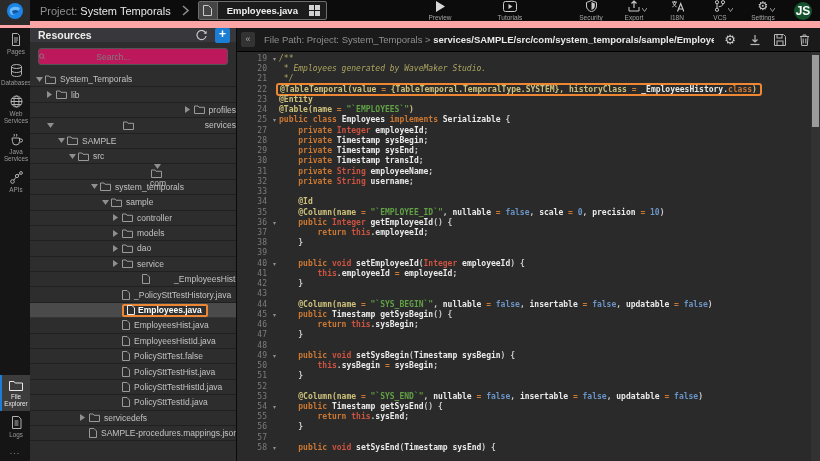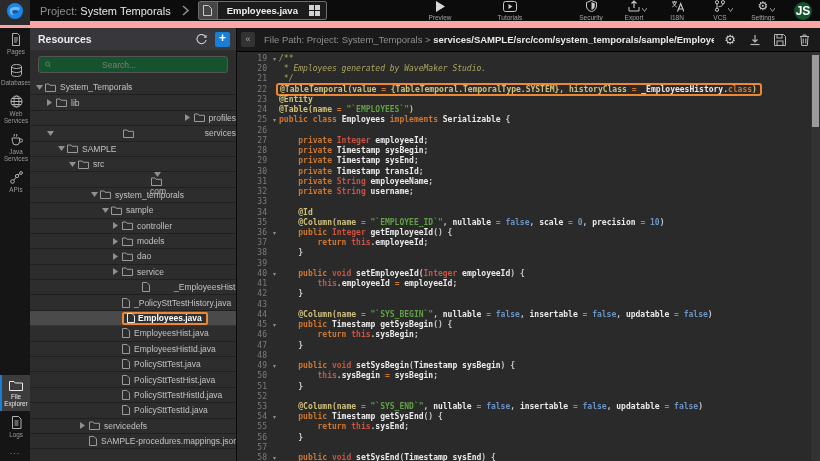--- a/index.html
+++ b/index.html
@@ -37,27 +37,27 @@
   .rail{width:30px;background:#151515;display:flex;flex-direction:column;flex:none;}
   .rail-item{width:30px;padding:5px 0 4px;display:flex;flex-direction:column;align-items:center;cursor:pointer;border-left:2px solid transparent;}
   .rail-item .rlbl{font-size:6.3px;line-height:7px;color:#9a9a9a;text-align:center;margin-top:2px;}
   .rail-item.active{background:#3c3c3c;border-left:2px solid #1a7fd4;}
   .rail-item.active .rlbl{color:#e8e8e8;}
   .rail-bottom{margin-top:auto;}
   .rail-dots{color:#8f8f8f;font-size:9px;text-align:center;letter-spacing:1px;padding:4px 0 5px;cursor:pointer;}
 
   
   .resources{width:207px;background:#2d2d2d;flex:none;display:flex;flex-direction:column;border-right:1px solid #0a0a0a;}
-  .res-header{height:22px;background:#38383c;display:flex;align-items:center;padding:0 6px 0 8px;flex:none;}
+  .res-header{height:14px;background:#38383c;display:flex;align-items:center;padding:0 6px 0 8px;flex:none;}
   .res-title{font-size:10.5px;font-weight:bold;color:#ececec;flex:1;}
   .res-refresh{margin-right:8px;cursor:pointer;}
   .res-add{width:15px;height:15px;background:#1a7fd4;border-radius:2px;color:#fff;font-size:12px;line-height:13px;
            text-align:center;cursor:pointer;font-weight:bold;}
   .res-search{padding:6px 8px 7px;flex:none;}
-  .searchbox{display:flex;align-items:center;height:17px;background:#14532d;border:1px solid #545454;border-radius:3px;padding:0 6px;gap:44px;}
+  .searchbox{display:flex;align-items:center;height:17px;background:#be185d;border:1px solid #545454;border-radius:3px;padding:0 0;gap:44px;}
   .searchbox input{background:transparent;border:none;outline:none;color:#bbb;font-size:8.5px;width:100%;margin-left:5px;
                    font-family:"Liberation Sans",sans-serif;}
   .searchbox input::placeholder{color:#7d7d7d;}
   .tree{flex:1;overflow:hidden;}
   .trow{display:flex;align-items:center;height:15.4px;border-bottom:1px solid rgba(0,0,0,.28);cursor:pointer;white-space:nowrap;}
   .trow .caret{width:9px;flex:none;display:flex;align-items:center;}
   .trow .ticon{flex:none;display:flex;align-items:center;margin-right:4px;}
   .trow .tlabel{font-size:8.5px;color:#c3c3c3;}
   .trow.selected{background:#4a4a4a;}
   .selbox{display:inline-flex;align-items:center;border:2px solid #ED8733;border-radius:2px;background:#2f2f2f;
@@ -505,21 +505,21 @@
             </span>
             <span class="tlabel">EmployeesHistId.java</span>
           </div>
           <div class="trow" style="padding-left: 83px;">
             <span class="caret"></span>
             <span class="ticon">
               <svg width="8" height="10" viewBox="0 0 8 10">
                 <path d="M.5 .5 h4.5 l2.5 2.5 v6.5 h-7z" fill="none" stroke="#9a9a9a"></path>
               </svg>
             </span>
-            <span class="tlabel">PolicySttTest.java</span>
+            <span class="tlabel">PolicySttTest.false</span>
           </div>
           <div class="trow" style="padding-left: 83px;">
             <span class="caret"></span>
             <span class="ticon">
               <svg width="8" height="10" viewBox="0 0 8 10">
                 <path d="M.5 .5 h4.5 l2.5 2.5 v6.5 h-7z" fill="none" stroke="#9a9a9a"></path>
               </svg>
             </span>
             <span class="tlabel">PolicySttTestHist.java</span>
           </div>
@@ -601,21 +601,20 @@
       </div>
       <div class="editor">
         <div id="code">
             <div class="cline"><span class="gut">19</span><span class="fold">▾</span><span class="tok-com">/**</span></div>
             <div class="cline"><span class="gut">20</span><span class="fold"></span><span class="tok-com"> * Employees generated by WaveMaker Studio.</span></div>
             <div class="cline"><span class="gut">21</span><span class="fold"></span><span class="tok-com"> */</span></div>
             <div class="cline"><span class="gut">22</span><span class="fold"></span><span class="hl"><span class="tok-ann">@TableTemporal(value </span><span class="tok-kw">= </span><span class="tok-ann">{TableTemporal.TemporalType.SYSTEM}, historyClass </span><span class="tok-kw">= </span><span class="tok-id">_EmployeesHistory</span><span class="tok-pl">.</span><span class="tok-kw">class</span><span class="tok-ann">)</span></span></div>
             <div class="cline"><span class="gut">23</span><span class="fold"></span><span class="tok-ann">@Entity</span></div>
             <div class="cline"><span class="gut">24</span><span class="fold"></span><span class="tok-ann">@Table(name </span><span class="tok-kw">= </span><span class="tok-str">"`EMPLOYEES`"</span><span class="tok-ann">)</span></div>
             <div class="cline"><span class="gut">25</span><span class="fold">▾</span><span class="tok-kw">public class </span><span class="tok-id">Employees</span><span class="tok-kw"> implements </span><span class="tok-id">Serializable</span><span class="tok-pl"> {</span></div>
-            <div class="cline"><span class="gut">26</span><span class="fold"></span></div>
             <div class="cline"><span class="gut">27</span><span class="fold"></span><span class="tok-pl">    </span><span class="tok-kw">private </span><span class="tok-ty">Integer</span><span class="tok-pl"> </span><span class="tok-id">employeeId</span><span class="tok-pl">;</span></div>
             <div class="cline"><span class="gut">28</span><span class="fold"></span><span class="tok-pl">    </span><span class="tok-kw">private </span><span class="tok-id">Timestamp</span><span class="tok-pl"> </span><span class="tok-id">sysBegin</span><span class="tok-pl">;</span></div>
             <div class="cline"><span class="gut">29</span><span class="fold"></span><span class="tok-pl">    </span><span class="tok-kw">private </span><span class="tok-id">Timestamp</span><span class="tok-pl"> </span><span class="tok-id">sysEnd</span><span class="tok-pl">;</span></div>
             <div class="cline"><span class="gut">30</span><span class="fold"></span><span class="tok-pl">    </span><span class="tok-kw">private </span><span class="tok-id">Timestamp</span><span class="tok-pl"> </span><span class="tok-id">transId</span><span class="tok-pl">;</span></div>
             <div class="cline"><span class="gut">31</span><span class="fold"></span><span class="tok-pl">    </span><span class="tok-kw">private </span><span class="tok-ty">String</span><span class="tok-pl"> </span><span class="tok-id">employeeName</span><span class="tok-pl">;</span></div>
             <div class="cline"><span class="gut">32</span><span class="fold"></span><span class="tok-pl">    </span><span class="tok-kw">private </span><span class="tok-ty">String</span><span class="tok-pl"> </span><span class="tok-id">username</span><span class="tok-pl">;</span></div>
             <div class="cline"><span class="gut">33</span><span class="fold"></span></div>
             <div class="cline"><span class="gut">34</span><span class="fold"></span><span class="tok-pl">    </span><span class="tok-ann">@Id</span></div>
             <div class="cline"><span class="gut">35</span><span class="fold"></span><span class="tok-pl">    </span><span class="tok-ann">@Column(name </span><span class="tok-kw">= </span><span class="tok-str">"`EMPLOYEE_ID`"</span><span class="tok-pl">, </span><span class="tok-id">nullable</span><span class="tok-pl"> </span><span class="tok-kw">= </span><span class="tok-num">false</span><span class="tok-pl">, </span><span class="tok-id">scale</span><span class="tok-pl"> </span><span class="tok-kw">= </span><span class="tok-num">0</span><span class="tok-pl">, </span><span class="tok-id">precision</span><span class="tok-pl"> </span><span class="tok-kw">= </span><span class="tok-num">10</span><span class="tok-pl">)</span></div>
             <div class="cline"><span class="gut">36</span><span class="fold">▾</span><span class="tok-pl">    </span><span class="tok-kw">public </span><span class="tok-ty">Integer</span><span class="tok-pl"> </span><span class="tok-id">getEmployeeId</span><span class="tok-pl">() {</span></div>

